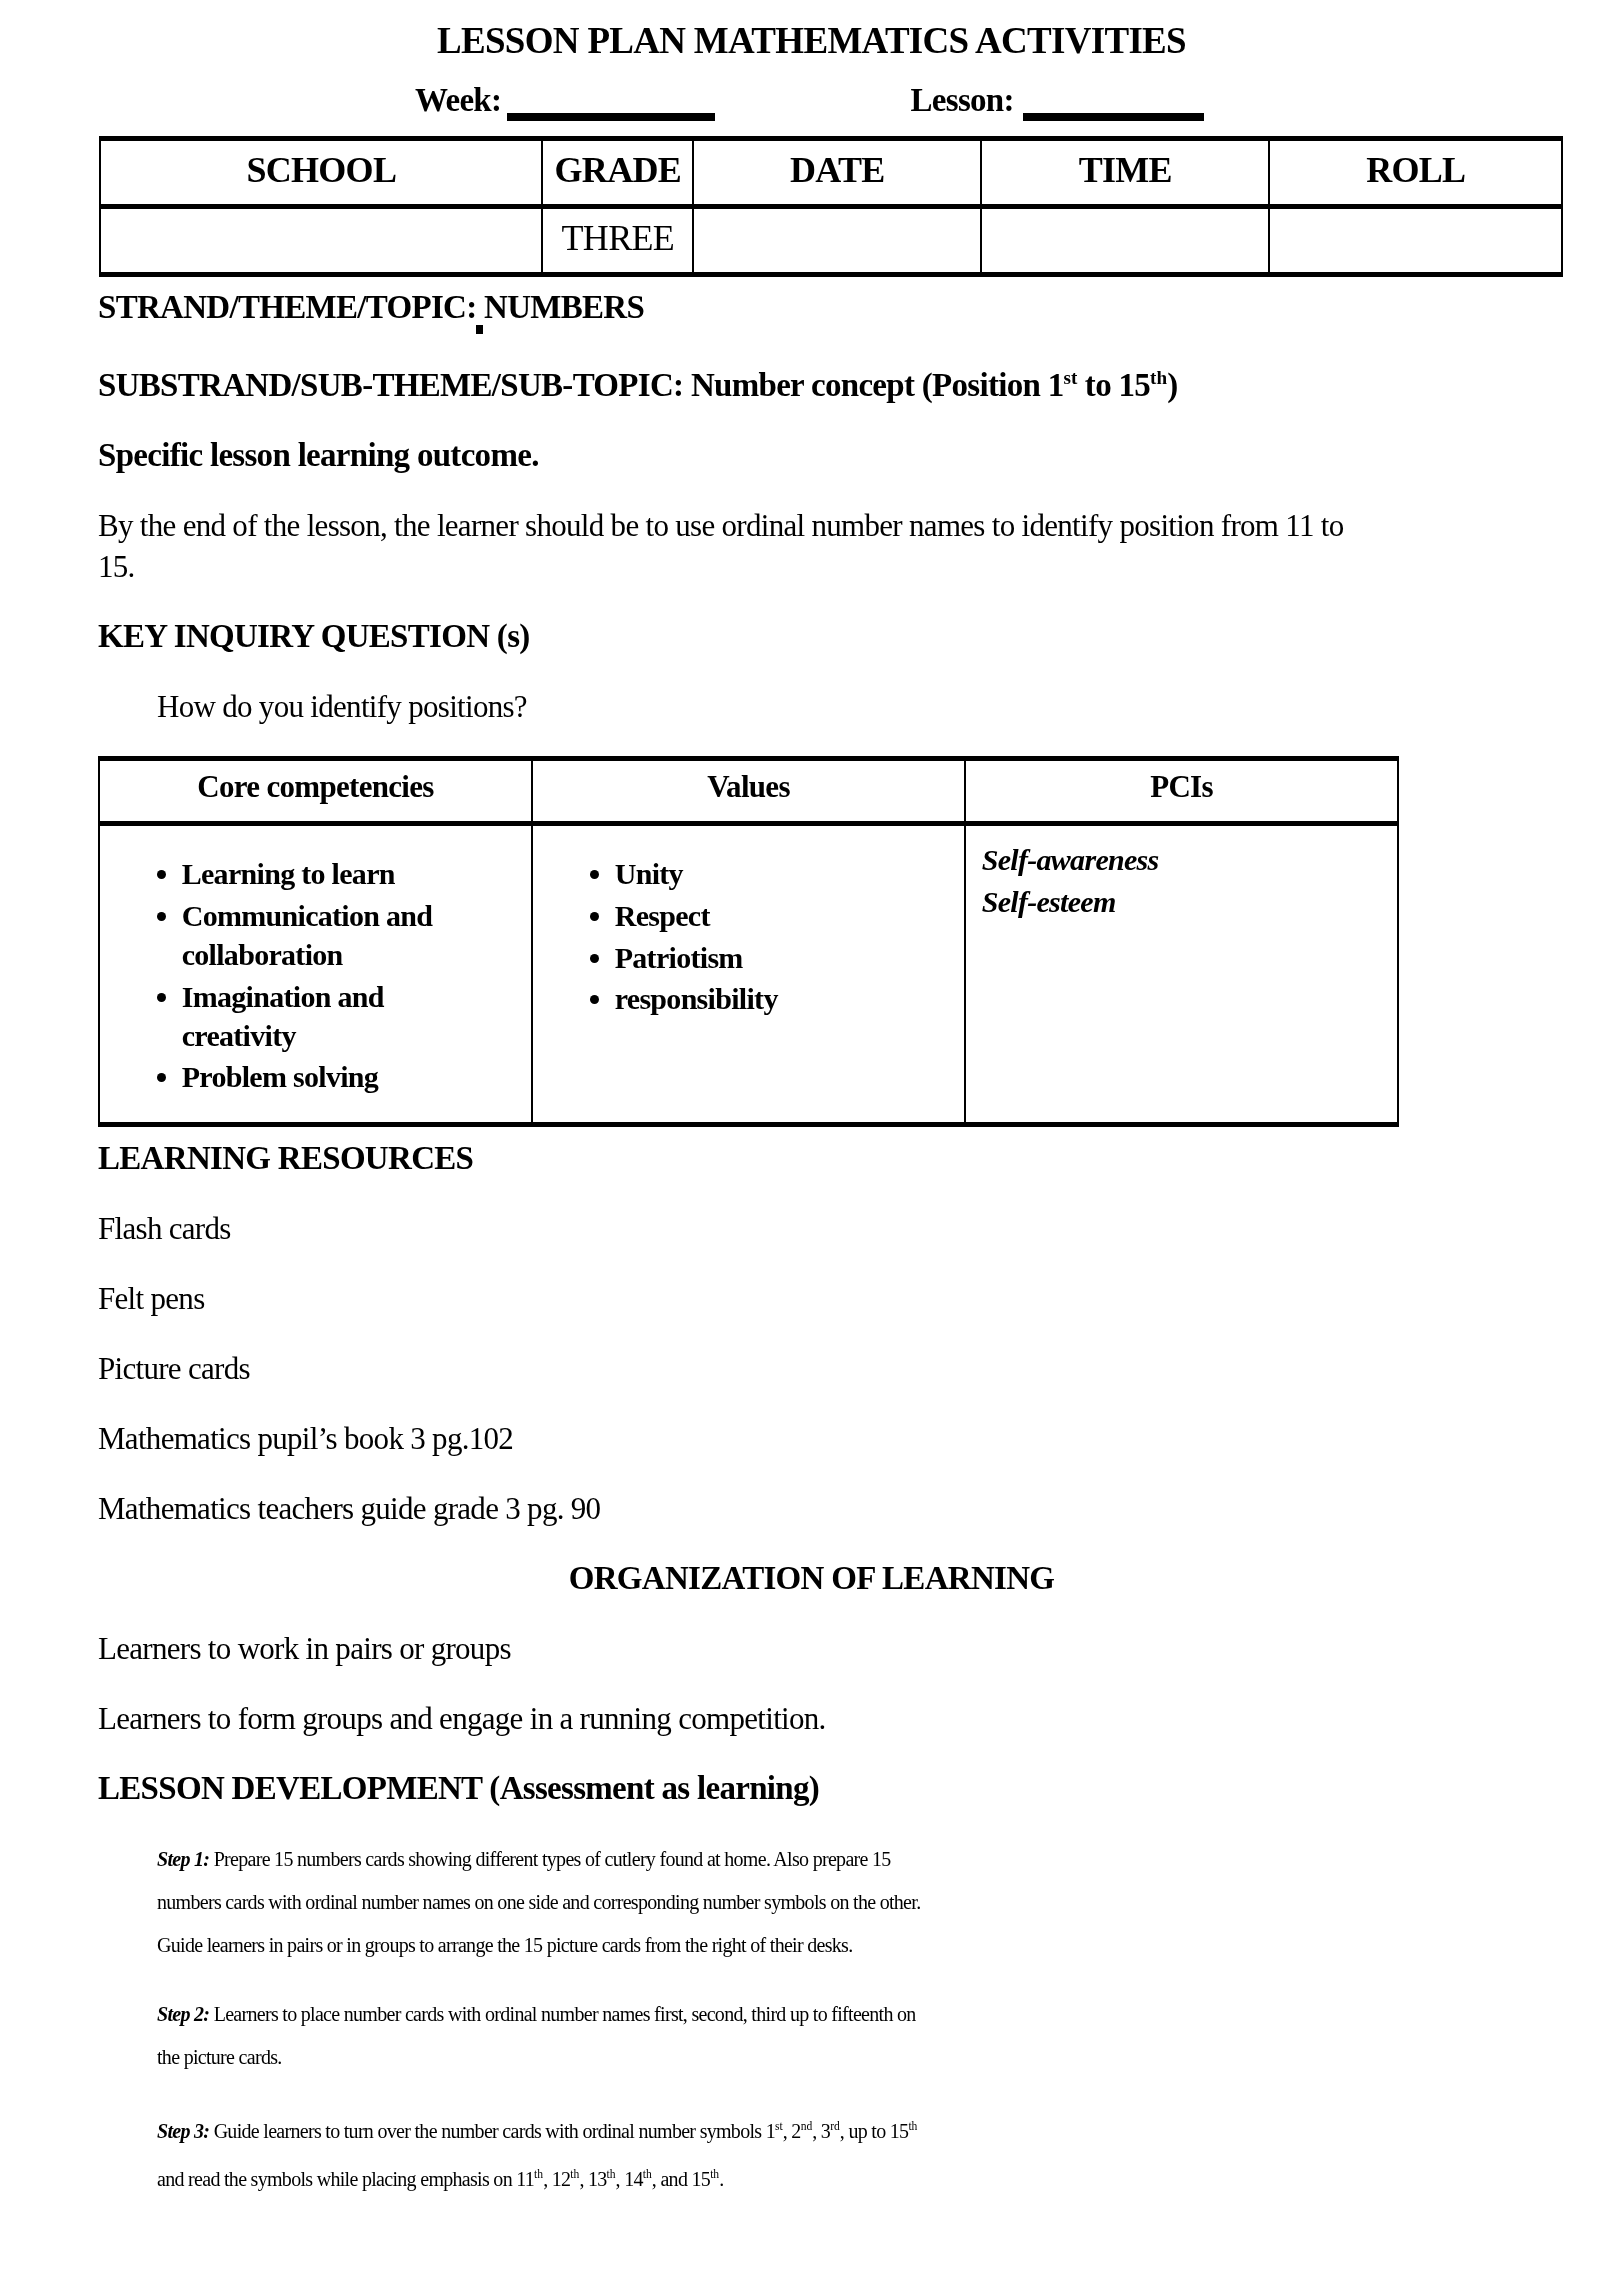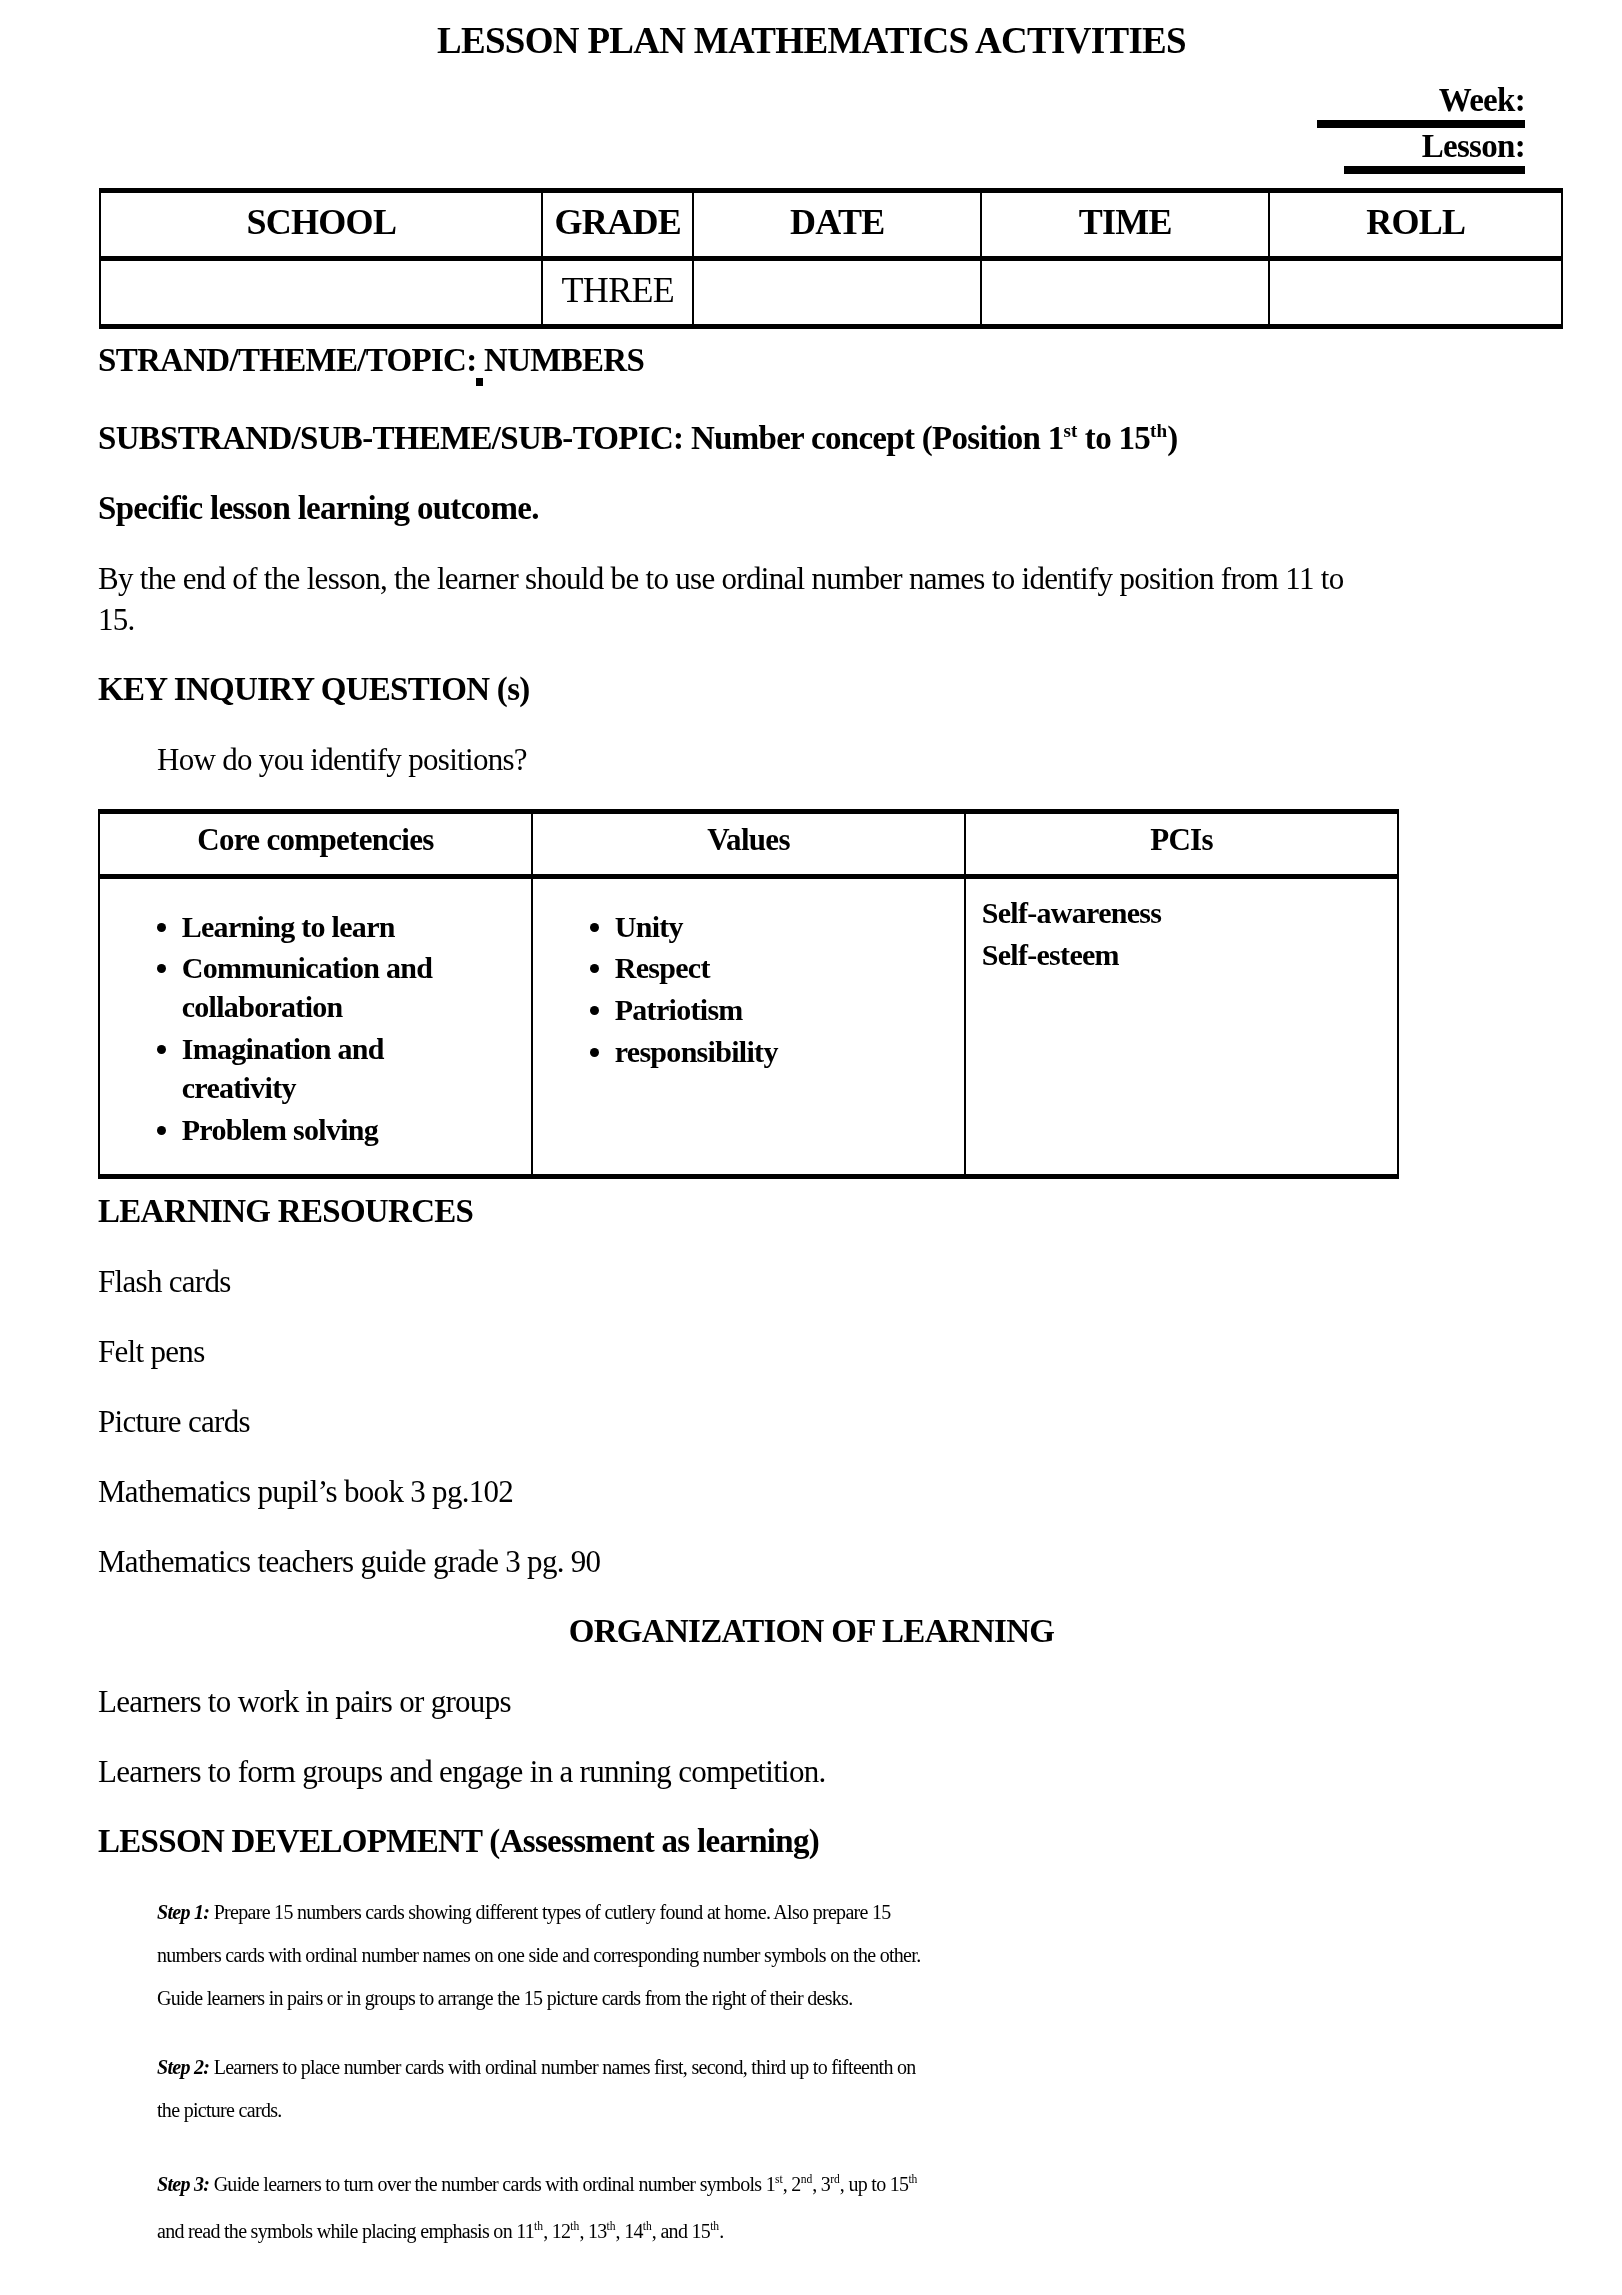--- a/index.html
+++ b/index.html
@@ -14,21 +14,20 @@
 
   .title {
     font-size:37px; font-weight:700; text-align:center;
     line-height:42px; margin-bottom:19.6px;
   }
 
   .weekline {
     display:flex; align-items:flex-end;
     font-size:33px; font-weight:700; line-height:39px;
     margin:0 0 15.7px 317px;
-    flex-direction:column;
   }
   .blank { display:inline-block; height:0; border-bottom:8.5px solid #000; margin-bottom:-1.3px; }
   .blank-week { width:208px; margin-left:5.2px; }
   .lesson-label { margin-left:196px; }
   .blank-lesson { width:181px; margin-left:9.2px; }
 
   table.t { border-collapse:collapse; table-layout:fixed;
     border-left:2px solid #000; border-right:2px solid #000;
     border-top:5.9px solid #000; border-bottom:5.9px solid #000; }
   table.t td { border:2px solid #000; vertical-align:top; }
@@ -36,21 +35,21 @@
 
   .t1 { width:1462px; margin:0 0 10.5px 1.3px; }
   .t1 td { height:68px; padding:7.9px 6.5px; font-size:36px; }
   .t1 tr.body td { text-align:center; font-weight:400; }
 
   .t2 { width:1298px; margin-bottom:11.8px; }
   .t2 tr.head td { height:65px; padding-top:7.9px; font-size:31px; }
   .t2 tr.body td { padding:13px 15.7px 10.5px 15.7px; font-size:30px; font-weight:700; }
   .t2 ul { list-style:disc; margin:15px; padding-left:51px; }
   .t2 li { line-height:39px; margin-bottom:2.6px; }
-  .pci-line { line-height:42px; }
+  .pci-line { line-height:42px;font-style:italic; }
 
   p.body { font-size:31px; line-height:41px; margin-bottom:29px; }
   p.hd { font-size:33px; font-weight:700; line-height:41px; margin-bottom:29px; }
 
   .strand { margin-bottom:30px; position:relative; }
   .dot-artifact { position:absolute; left:378px; top:38px; width:6.5px; height:8.5px; background:#000; }
   .substrand { margin-bottom:30px; }
   .specific { margin-bottom:29px; }
   .outcome { margin-bottom:37px; white-space:nowrap; font-size:30px; }
   .keyq { margin-bottom:29px; }

